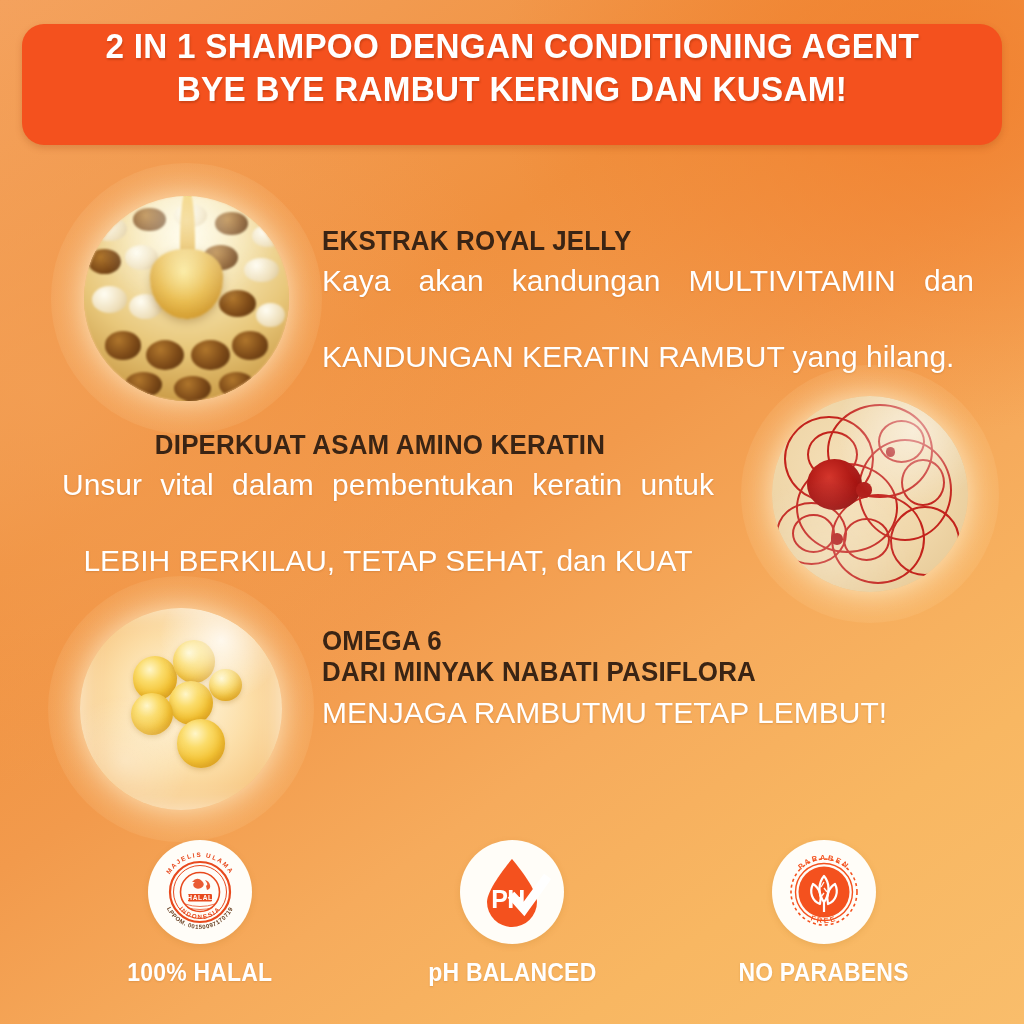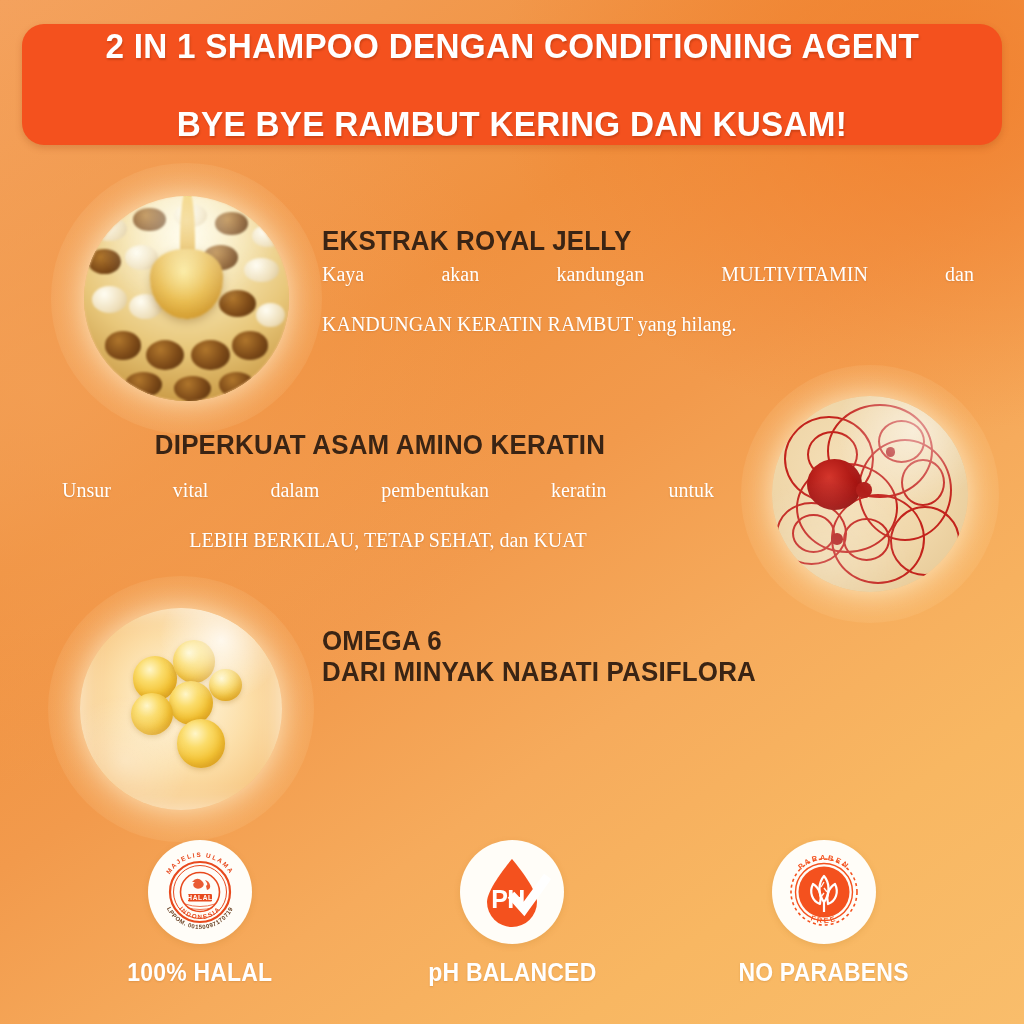--- a/index.html
+++ b/index.html
@@ -35,21 +35,21 @@
     left: 22px;
     top: 24px;
     width: 980px;
     height: 121px;
     border-radius: 22px;
     background: #f4511e;
     box-shadow: 0 3px 7px rgba(140,50,10,0.22);
     display: flex;
     flex-direction: column;
     align-items: center;
-    justify-content: space-between;
+    justify-content: flex-start;
   }
   .banner-line {
     color: #ffffff;
     font-family: "Liberation Sans Narrow", "Liberation Sans", sans-serif;
     font-weight: bold;
     font-size: 35px;
     letter-spacing: 0.3px;
     line-height: 1.24;
     text-align: center;
     transform: scaleX(0.95);
@@ -208,22 +208,22 @@
     font-weight: bold;
     font-size: 27px;
     letter-spacing: 0.2px;
     line-height: 1.16;
     transform: scaleX(0.96);
     transform-origin: left center;
   }
   .feature-body {
     position: absolute;
     color: #ffffff;
-    font-family: Liberation Serif, serif;
-    font-size: 20px;
+    font-family: Liberation Sans, sans-serif;
+    font-size: 30px;
     line-height: 1.26;
     text-shadow: 0 1px 2px rgba(160,85,20,0.28);
   }
   .just-line {
     text-align: justify;
   }
   .just-line::after {
     content: "";
     display: inline-block;
     width: 100%;
@@ -236,21 +236,20 @@
   
   #title-keratin {
     left: 0; top: 430px; width: 760px;
     text-align: center;
     transform: scaleX(0.96);
     transform-origin: center center;
   }
   #body-keratin {
     left: 62px; top: 466px; width: 652px;
     text-align: center;
-    margin-top: 12px;
   }
 
   
   #title-omega { left: 322px; top: 626px; }
   #body-omega  { left: 322px; top: 694px; width: 652px; }
 
   
   .badges {
     position: absolute;
     left: 0;
@@ -378,20 +377,21 @@
       <div class="bubble-hilite"></div>
     </div>
   </div>
 
   <div class="feature-title" id="title-omega">
     <div>OMEGA 6</div>
     <div>DARI MINYAK NABATI PASIFLORA</div>
   </div>
 
   <div class="feature-body" id="body-omega">
+    <div>MENJAGA RAMBUTMU TETAP LEMBUT!</div>
   </div>
 
   <div class="badges">
 
     <div class="badge">
       <div class="badge-mark">
         <svg width="96" height="96" viewBox="0 0 96 96">
           <defs>
             <path id="halalOuterTop" d="M 13,48 A 35,35 0 0 1 83,48"></path>
             <path id="halalOuterBot" d="M 11,48 A 37,37 0 0 0 85,48"></path>

